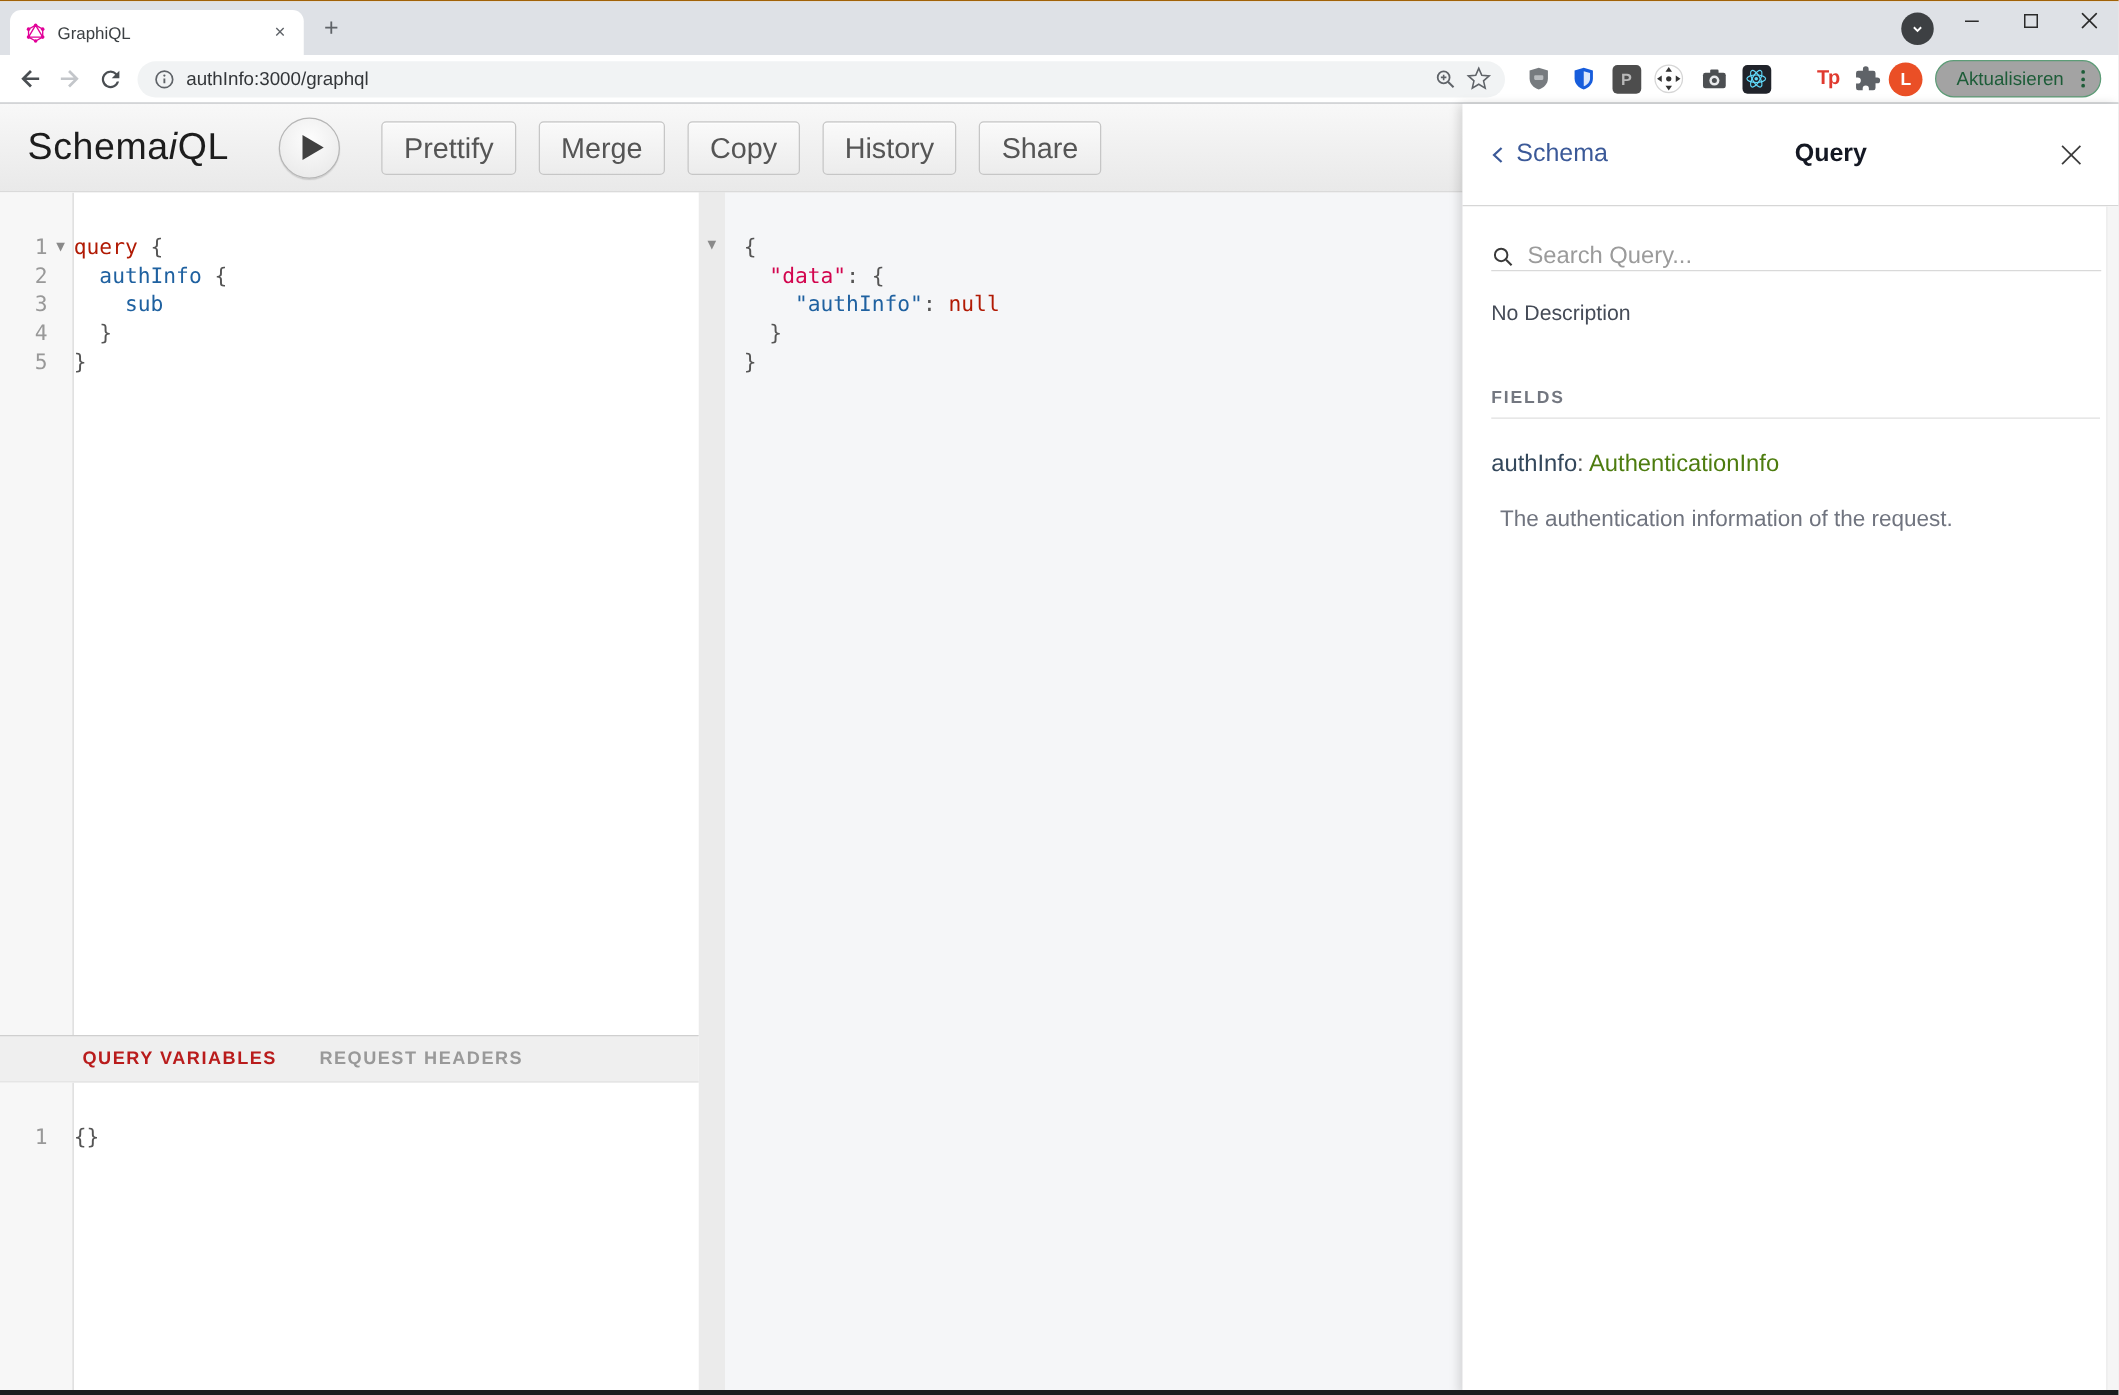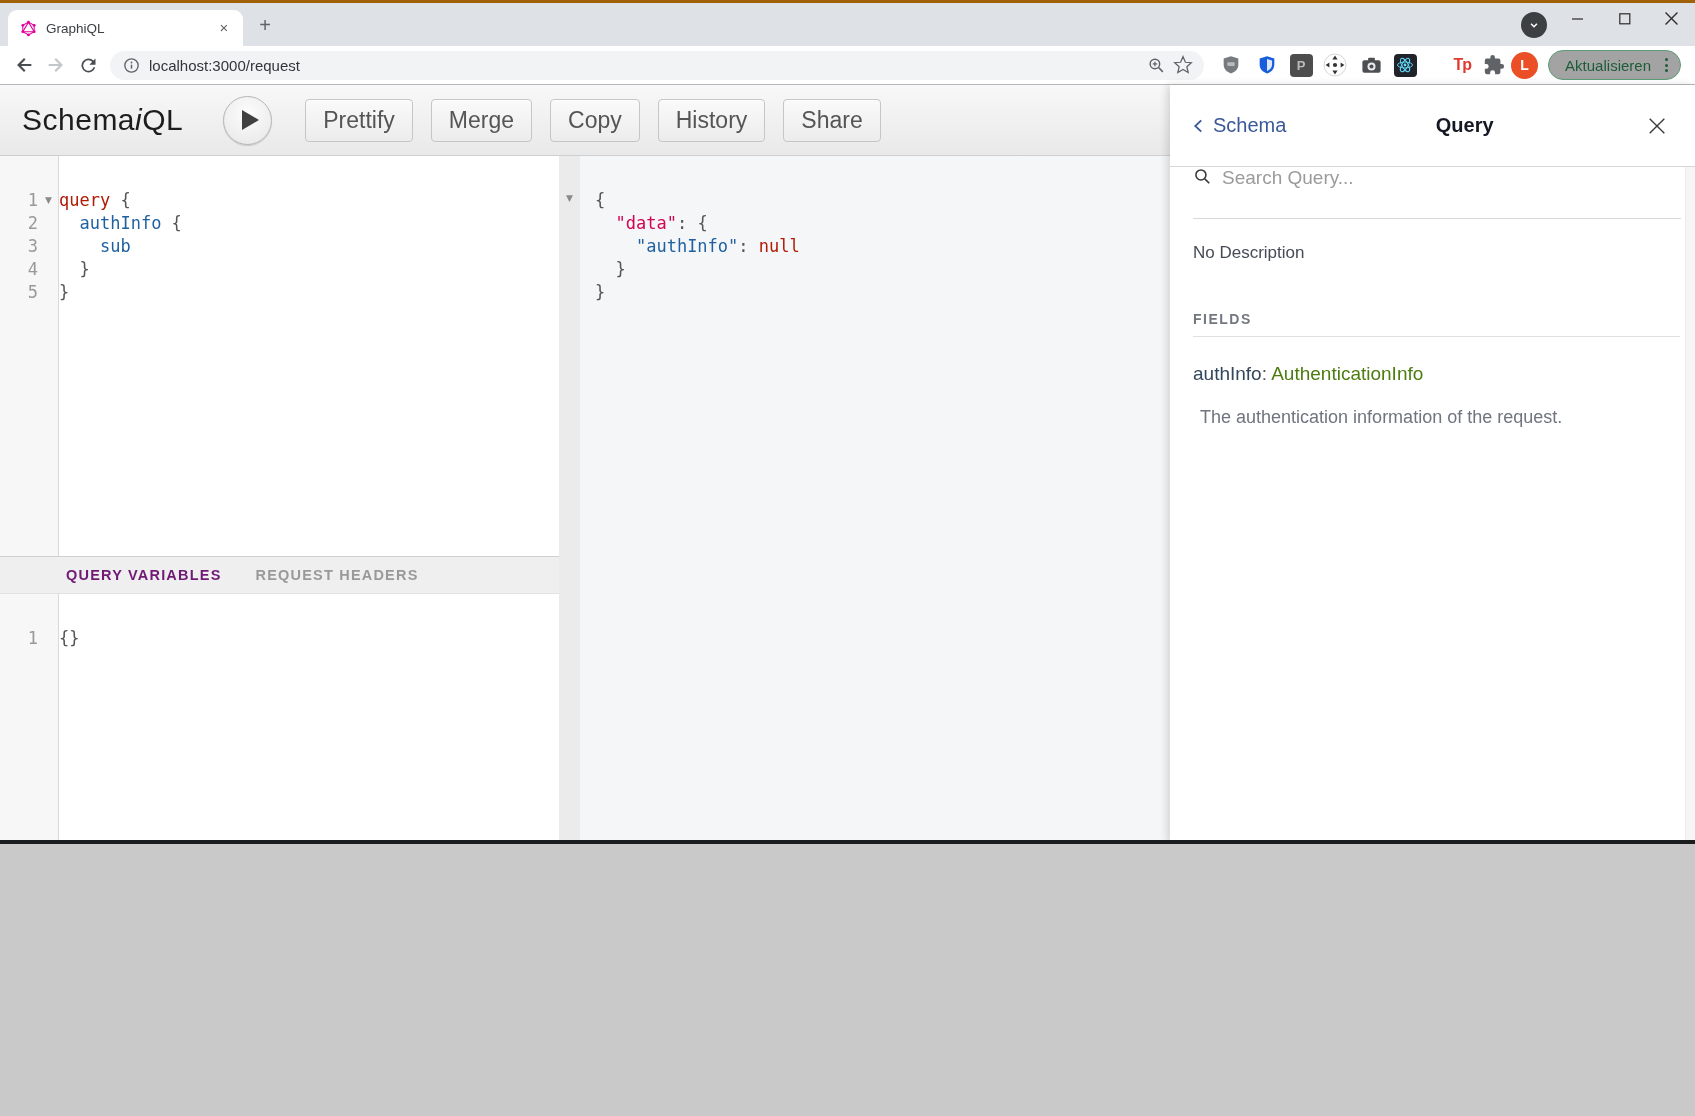--- a/index.html
+++ b/index.html
@@ -1,18 +1,18 @@
 <!DOCTYPE html>
 <html><head>
 <meta charset="utf-8">
 <style>
   * { margin:0; padding:0; box-sizing:border-box; }
   html,body { background:#c9c9c9; }
   body { font-family:"Liberation Sans", sans-serif; }
-  .window { position:relative; width:1695px; height:844px; background:#fff; overflow:hidden; border-top:3px solid #a16207; }
+  .window { position:relative; width:1695px; height:1116px; background:#fff; overflow:hidden; border-top:1px solid #a16207; }
 
   
   .tabstrip { position:absolute; left:0; top:0; width:1695px; height:43px; background:#dee1e6; }
   .tab { position:absolute; left:8px; bottom:0; width:235px; height:36px; background:#fff; border-radius:9px 9px 0 0; display:flex; align-items:center; padding:0 10px 0 12px; }
   .tab-favicon { width:17px; height:17px; flex:none; }
   .tab-title { font-size:13.5px; color:#3c4043; margin-left:9px; flex:1; white-space:nowrap; overflow:hidden; }
   .tab-close { width:18px; height:18px; border-radius:50%; color:#5f6368; font-size:15px; line-height:17px; text-align:center; cursor:pointer; }
   .newtab { position:absolute; left:252px; top:10px; width:26px; height:26px; color:#5f6368; font-size:20px; line-height:24px; text-align:center; border-radius:50%; }
   .hidden-tabs-btn { position:absolute; right:148px; top:9px; width:26px; height:26px; border-radius:50%; background:#3d4043; display:flex; align-items:center; justify-content:center; }
   .win-controls { position:absolute; right:0; top:0; height:31px; display:flex; }
@@ -56,37 +56,37 @@
   .cm-line .ln { width:38px; flex:none; text-align:right; color:#999; }
   .cm-line .fold { width:21px; flex:none; text-align:center; color:#8a8a8a; font-size:9px; line-height:23px; font-family:"DejaVu Sans",sans-serif; }
   .cm-line .code { white-space:pre; }
   .tok-kw { color:#B11A04; }
   .tok-fld { color:#1F61A0; }
   .tok-key { color:#D2054E; }
   .tok-pn { color:#555; }
 
   .vbar { height:38px; flex:none; background:#efefef; border-top:1px solid #cfcfcf; border-bottom:1px solid #e2e2e2; display:flex; align-items:center; padding-left:66px; }
   .vtab { font-size:14.5px; font-weight:bold; letter-spacing:1.2px; }
-  .vtab.active { color:#701a75; }
+  .vtab.active { color:#b91c1c; }
   .vtab.inactive { color:#999; margin-left:34px; }
 
   .divider { width:21px; flex:none; background:#ebebeb; position:relative; }
   .divider .fold-arrow { position:absolute; top:37px; left:0; width:21px; text-align:center; font-size:9px; color:#8a8a8a; font-family:"DejaVu Sans",sans-serif; }
   .result-pane { flex:1; background:#f5f6f8; padding-top:33px; min-width:0; }
   .result-pane .cm-line .code { padding-left:15px; }
 
   .bottom-edge { position:absolute; left:0; right:0; bottom:0; height:4px; background:#1b1d1e; z-index:30; }
 
   
   .doc-panel { width:525px; flex:none; background:#fff; box-shadow:-3px 0 8px rgba(0,0,0,0.14); position:relative; display:flex; flex-direction:column; z-index:5; }
   .doc-header { height:82px; flex:none; border-bottom:1px solid #d6d6d6; display:flex; align-items:center; }
   .doc-back { display:flex; align-items:center; gap:5px; margin-left:20px; color:#3B5998; font-size:20px; }
   .doc-title { flex:1; text-align:center; font-size:20px; font-weight:bold; color:#141823; }
   .doc-close { margin-right:24px; width:28px; height:28px; display:flex; align-items:center; justify-content:center; }
-  .doc-search { height:52px; flex:none; margin:0 14px 0 23px; border-bottom:1px solid #d9d9d9; display:flex; align-items:flex-start; gap:9px; }
+  .doc-search { height:52px; flex:none; margin:0 14px 0 23px; border-bottom:1px solid #d9d9d9; display:flex; align-items:flex-end; gap:9px; }
   .doc-search input { border:none; outline:none; background:transparent; font-size:19px; color:#333; flex:1; font-family:"Liberation Sans",sans-serif; }
   .doc-search input::placeholder { color:#9b9b9b; }
   .doc-body { flex:1; padding:0 15px 0 23px; }
   .no-desc { margin-top:24px; font-size:17px; color:#454b57; }
   .fields-heading { margin-top:48px; font-size:14px; font-weight:bold; letter-spacing:1.5px; color:#737780; }
   .fields-hr { border:none; border-top:1px solid #e0e0e0; margin-top:9px; }
   .field-row { margin-top:26px; font-size:19px; }
   .field-name { color:#33475b; }
   .field-sep { color:#555; }
   .type-name { color:#4d7c0f; }
@@ -158,21 +158,21 @@
       <svg width="21" height="21" viewBox="0 0 24 24">
           <path d="M17.65 6.35A8 8 0 1 0 19.73 14h-2.08a6 6 0 1 1-1.42-6.23L13 11h7V4z" fill="#4a4e52"></path>
         </svg>
     </div>
     <div class="omnibox">
       <svg width="19" height="19" viewBox="0 0 24 24">
         <circle cx="12" cy="12" r="8.4" fill="none" stroke="#5f6368" stroke-width="1.7"></circle>
         <circle cx="12" cy="8.2" r="1.15" fill="#5f6368"></circle>
         <line x1="12" y1="11" x2="12" y2="16" stroke="#5f6368" stroke-width="1.9"></line>
       </svg>
-      <span class="omni-url">localhost:3000/request</span>
+      <span class="omni-url">authInfo:3000/graphql</span>
       <span class="omni-icon">
         <svg width="19" height="19" viewBox="0 0 24 24">
           <circle cx="10" cy="10" r="6" fill="none" stroke="#5f6368" stroke-width="1.8"></circle>
           <line x1="14.6" y1="14.6" x2="20" y2="20" stroke="#5f6368" stroke-width="2"></line>
           <line x1="7.2" y1="10" x2="12.8" y2="10" stroke="#5f6368" stroke-width="1.6"></line>
           <line x1="10" y1="7.2" x2="10" y2="12.8" stroke="#5f6368" stroke-width="1.6"></line>
         </svg>
       </span>
       <span class="omni-icon">
         <svg width="20" height="20" viewBox="0 0 24 24">

